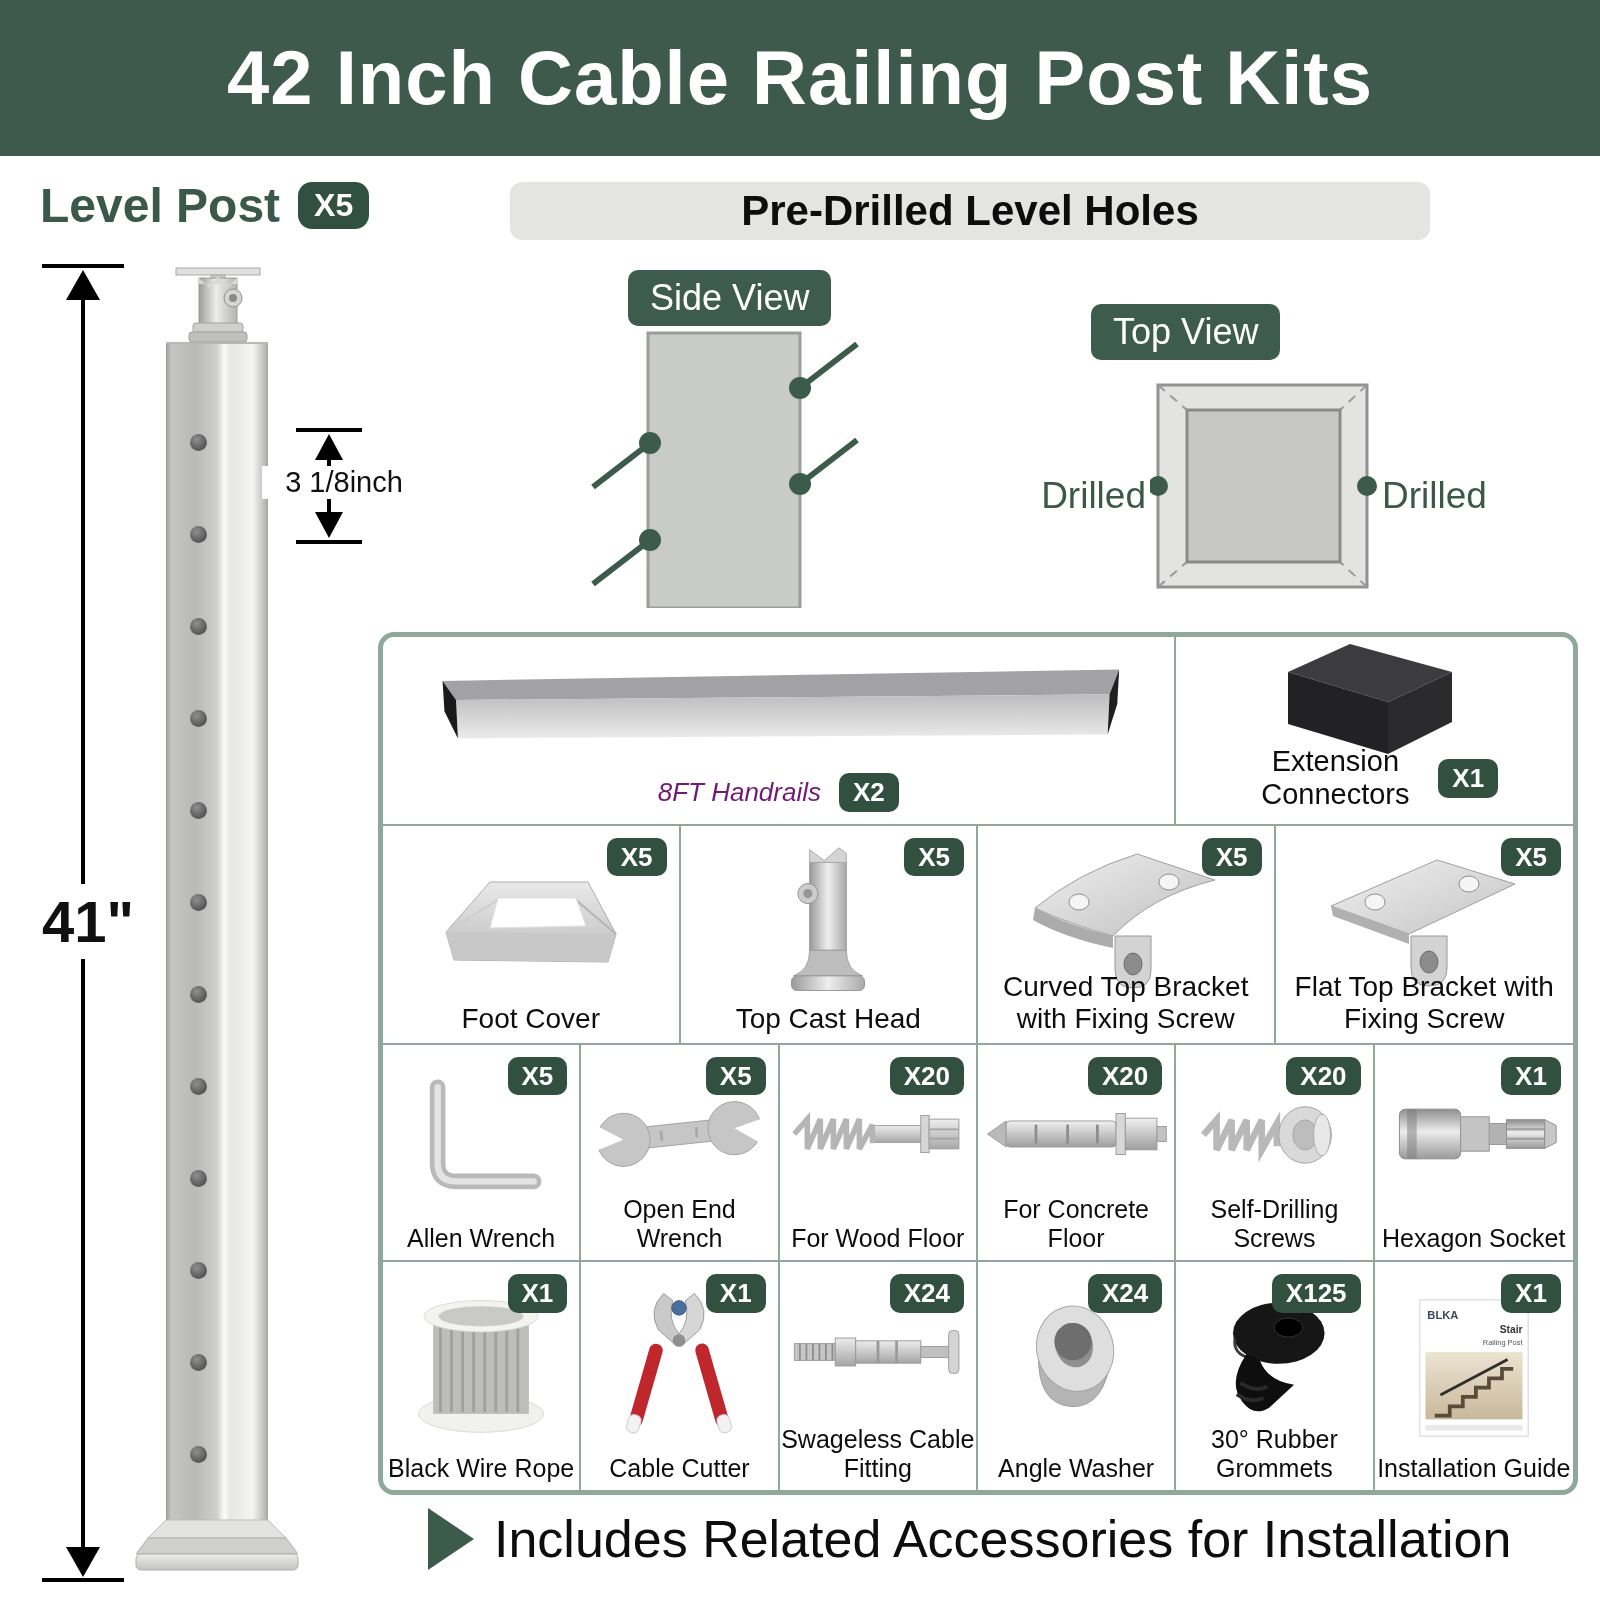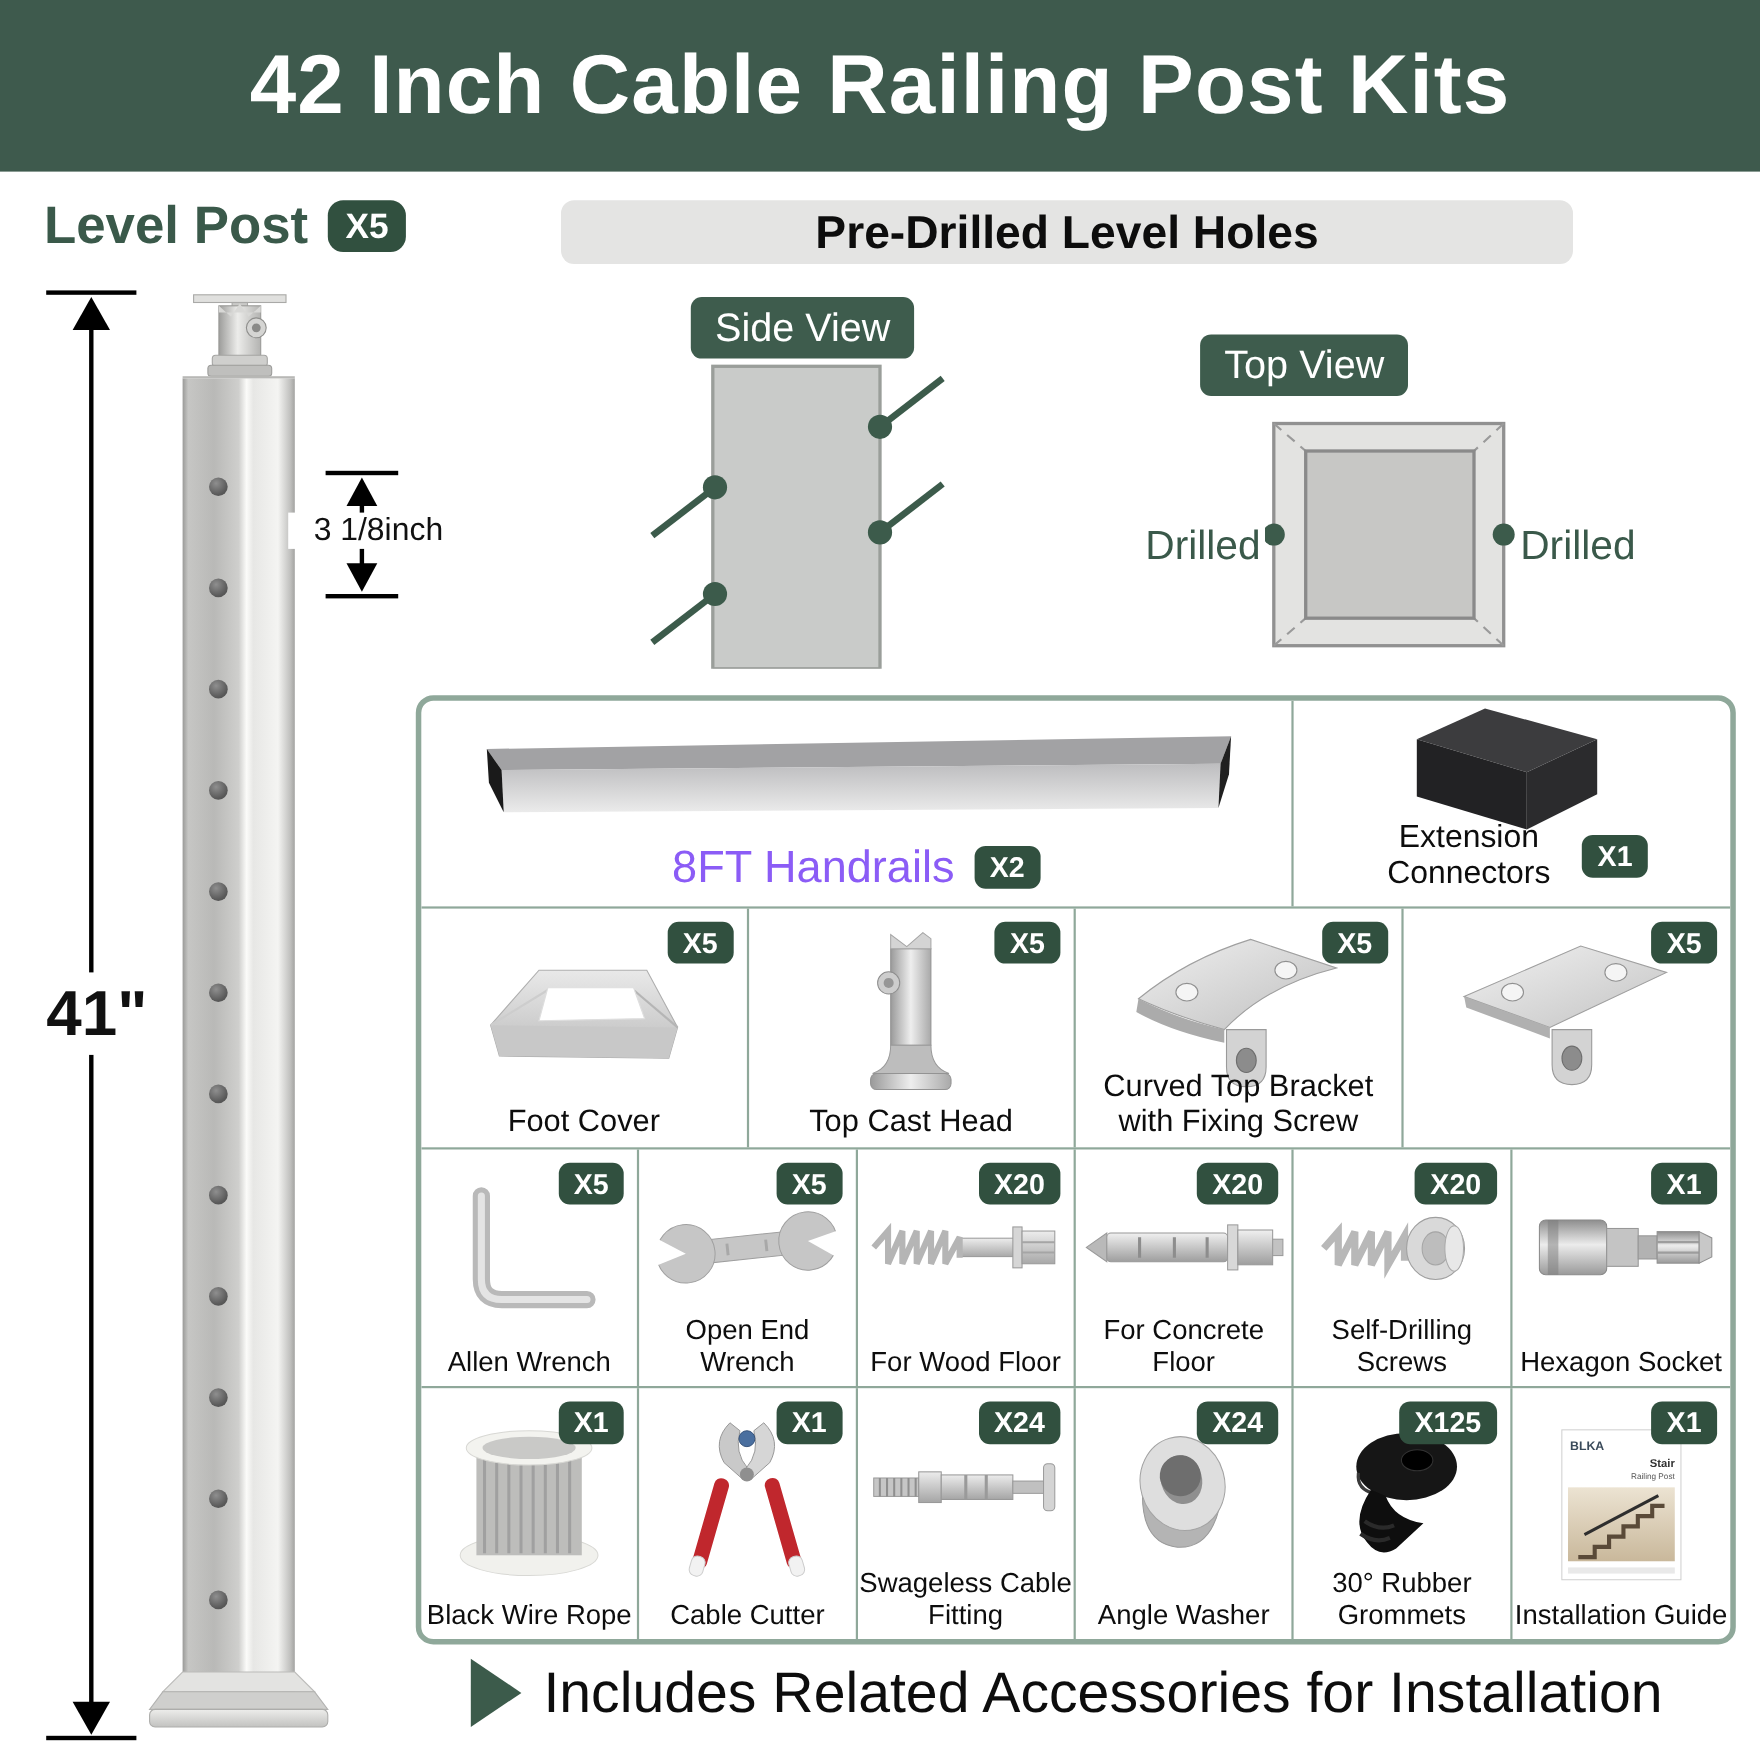--- a/index.html
+++ b/index.html
@@ -47,21 +47,21 @@
   .kcell{position:relative;border-right:2px solid #8FA89A;box-sizing:border-box;
          display:flex;flex-direction:column;align-items:center;justify-content:flex-start;}
   .kcell:last-child{border-right:none;}
   .cell-badge{position:absolute;top:12px;right:12px;}
   .cell-label{position:absolute;bottom:8px;left:0;width:100%;text-align:center;
               font-size:25px;line-height:1.14;color:#0d0d0d;}
   .r2 .cell-label{font-size:28px;}
   .iconwrap{display:flex;align-items:center;justify-content:center;width:100%;flex:1;}
   .inline-label{position:absolute;bottom:12px;left:0;width:100%;display:flex;
                 align-items:center;justify-content:center;gap:18px;}
-  .inline-label .t1{font-size:41px;color:#8b5cf6;}
+  .inline-label .t1{font-size:26px;color:#701a75;font-style:italic;}
   .inline-label .t2{font-size:29px;color:#0d0d0d;text-align:center;line-height:1.15;max-width:170px;}
 
   
   .footer{left:428px;top:1508px;display:flex;align-items:center;gap:20px;}
   .tri{width:0;height:0;border-top:31px solid transparent;border-bottom:31px solid transparent;
        border-left:46px solid #3C5B4B;}
   .footer-note{font-size:52px;color:#0d0d0d;}
 </style>
 </head>
 <body>
@@ -269,20 +269,21 @@
                 <stop offset="1" stop-color="#c3c3c3"></stop>
             </linearGradient>
             <polygon points="14,62 120,16 198,40 92,90" fill="url(#ftb)" stroke="#9f9f9f"></polygon>
             <polygon points="14,62 92,90 92,100 16,72" fill="#b0b0b0"></polygon>
             <ellipse cx="58" cy="58" rx="10" ry="8" fill="#f5f5f5" stroke="#909090"></ellipse>
             <ellipse cx="152" cy="40" rx="10" ry="8" fill="#f5f5f5" stroke="#909090"></ellipse>
             <path d="M94,92 h36 v32 q0,18 -18,18 q-18,0 -18,-18 Z" fill="#d3d3d3" stroke="#9a9a9a"></path>
             <ellipse cx="112" cy="118" rx="9" ry="11" fill="#8c8c8c" stroke="#6e6e6e"></ellipse>
           </svg>
         </div>
+        <div class="cell-label">Flat Top Bracket with Fixing Screw</div>
       </div>
     </div>
 
     <div class="krow" style="height:226px;">
       <div class="kcell" style="width:16.666%;">
         <span class="badge cell-badge">X5</span>
         <div class="iconwrap" style="padding-bottom:58px;padding-top:30px;">
           <svg width="140" height="120" viewBox="0 0 150 130">
             <path d="M28,10 V92 Q28,112 48,112 H132" fill="none" stroke="#b9b9b9" stroke-width="17" stroke-linecap="round"></path>
             <path d="M28,10 V92 Q28,112 48,112 H132" fill="none" stroke="#e4e4e4" stroke-width="7" stroke-linecap="round"></path>

